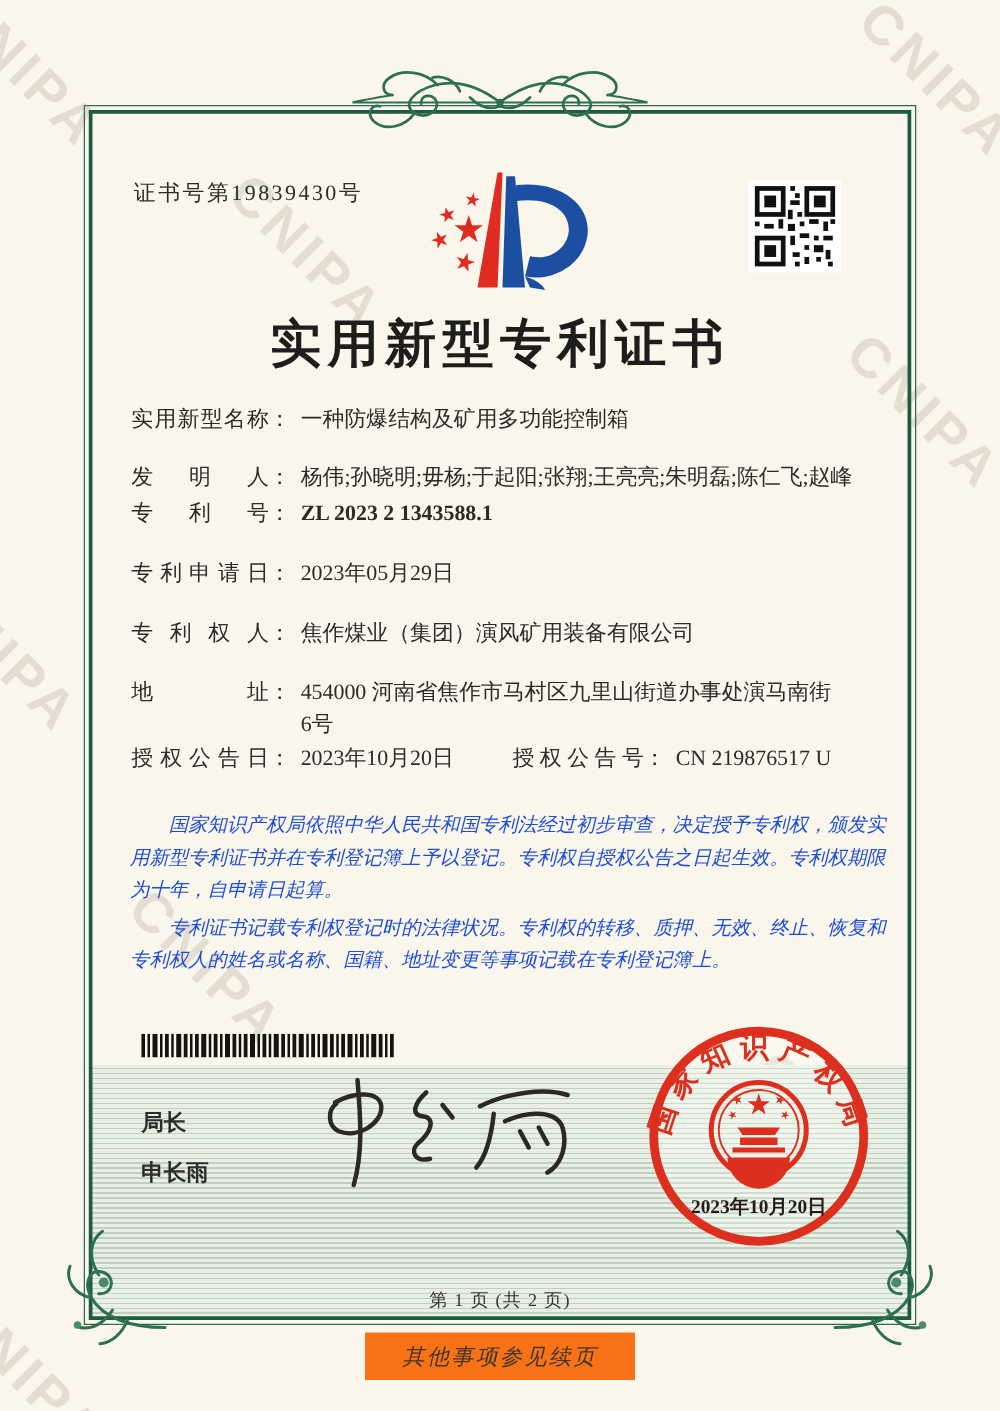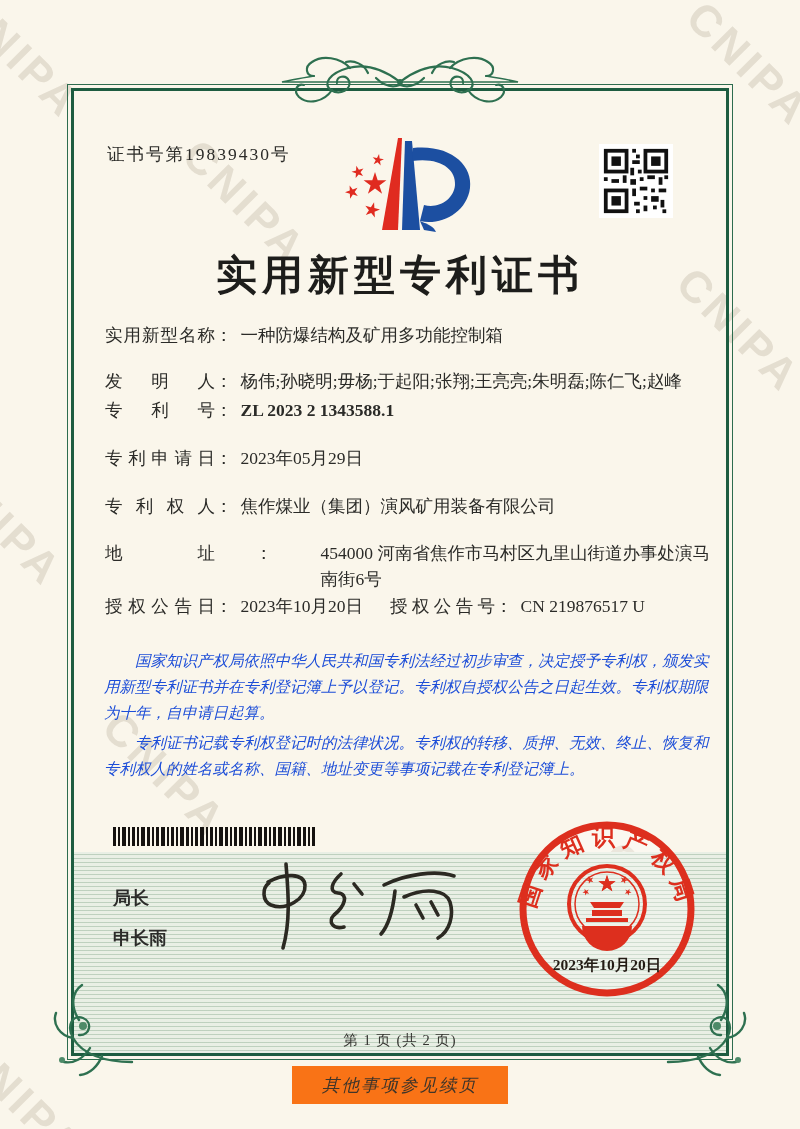--- a/index.html
+++ b/index.html
@@ -58,24 +58,24 @@
   }
 
   .fields { position:absolute; left:105px; top:322px; width:612px; font-size:17.5px; line-height:26px; }
   .frow { display:flex; align-items:flex-start; }
   .flabel { display:inline-block; width:110px; text-align:justify; text-align-last:justify; flex:0 0 110px; }
   .fcolon { flex:0 0 auto; margin-right:8px; }
   .fvalue { flex:0 1 auto; }
   .w-inventor { max-width:462px; }
   .w-address  { max-width:432px; }
   .mt20{margin-top:20px;} .mt3{margin-top:3px;} .mt19{margin-top:22px;}
-  .mt22{margin-top:22px;} .mt21{margin-top:21px;gap:40px;} .mt1{margin-top:1px;}
+  .mt22{margin-top:22px;} .mt21{margin-top:21px;} .mt1{margin-top:1px;}
   .grant-row { display:flex; }
   .grant-first { display:flex; width:285px; flex:0 0 285px; }
-  .grant-second { display:flex; }
+  .grant-second { display:flex;margin-left:20px; }
   .flabel2 { display:inline-block; width:105px; flex:0 0 105px; text-align:justify; text-align-last:justify; }
 
   .paras {
     position:absolute; left:104px; top:648px; width:614px;
     font-size:15.5px; line-height:26px; color:#1d4ed8;
     font-style:italic;
   }
   .paras p { text-indent:2em; }
   .paras p + p { margin-top:4px; }
 

